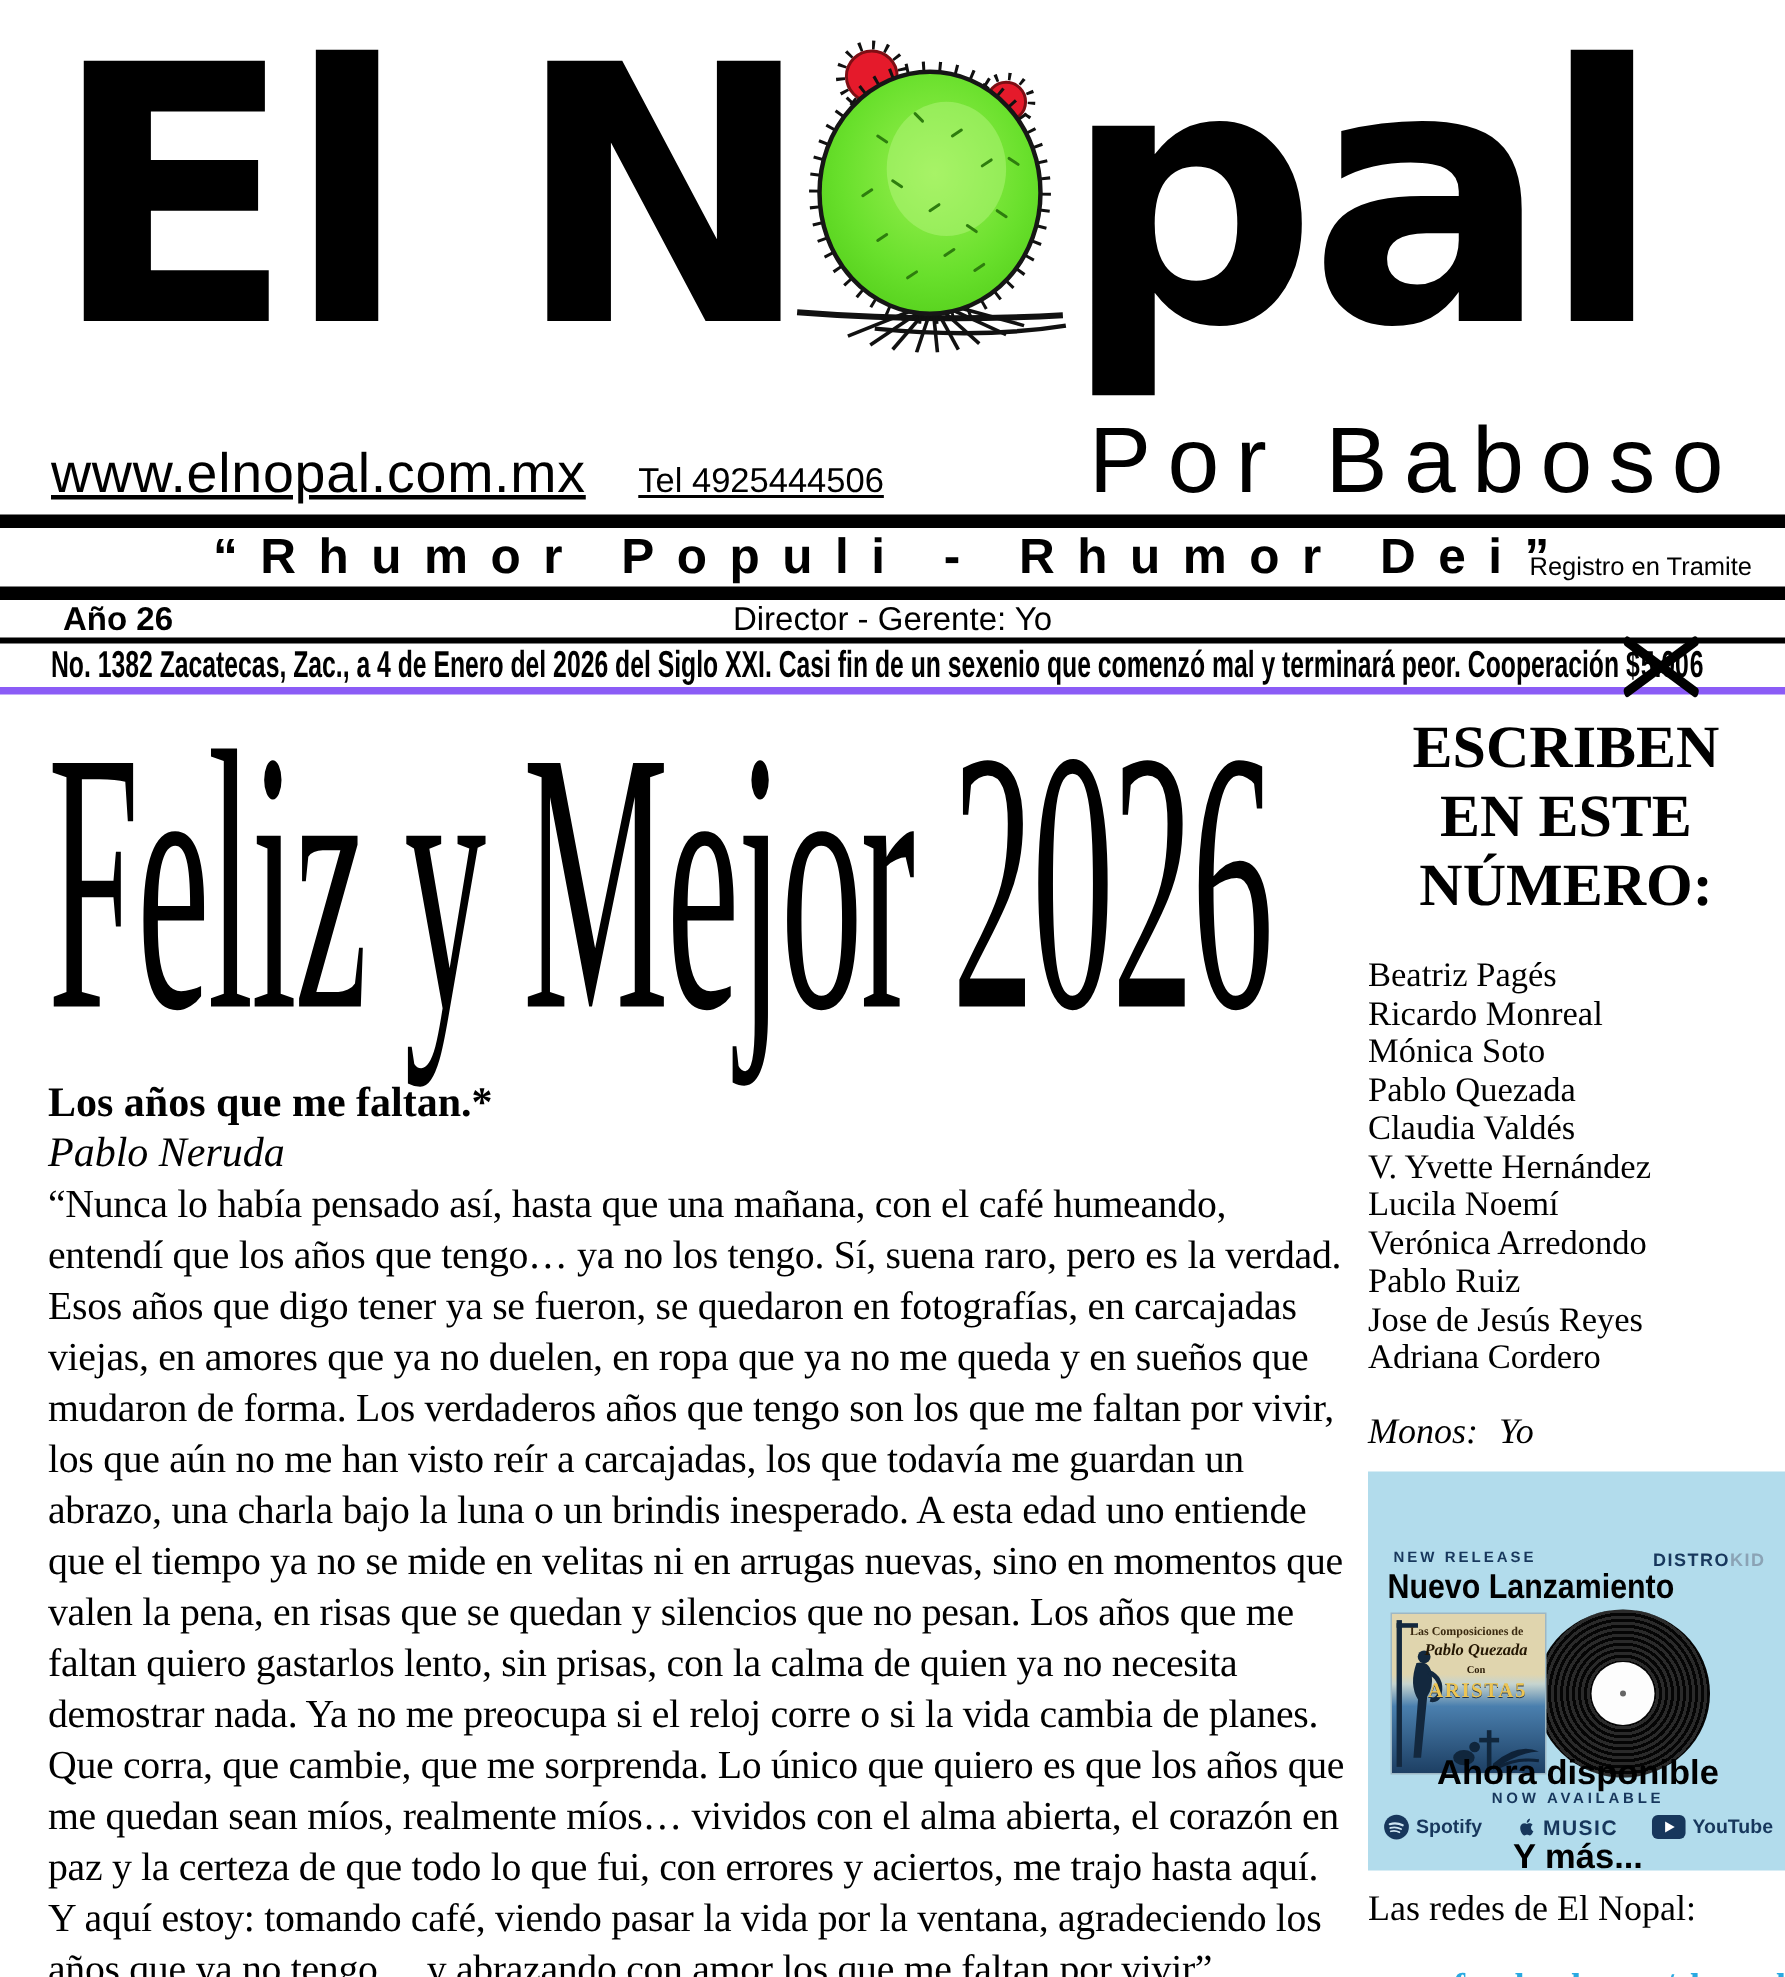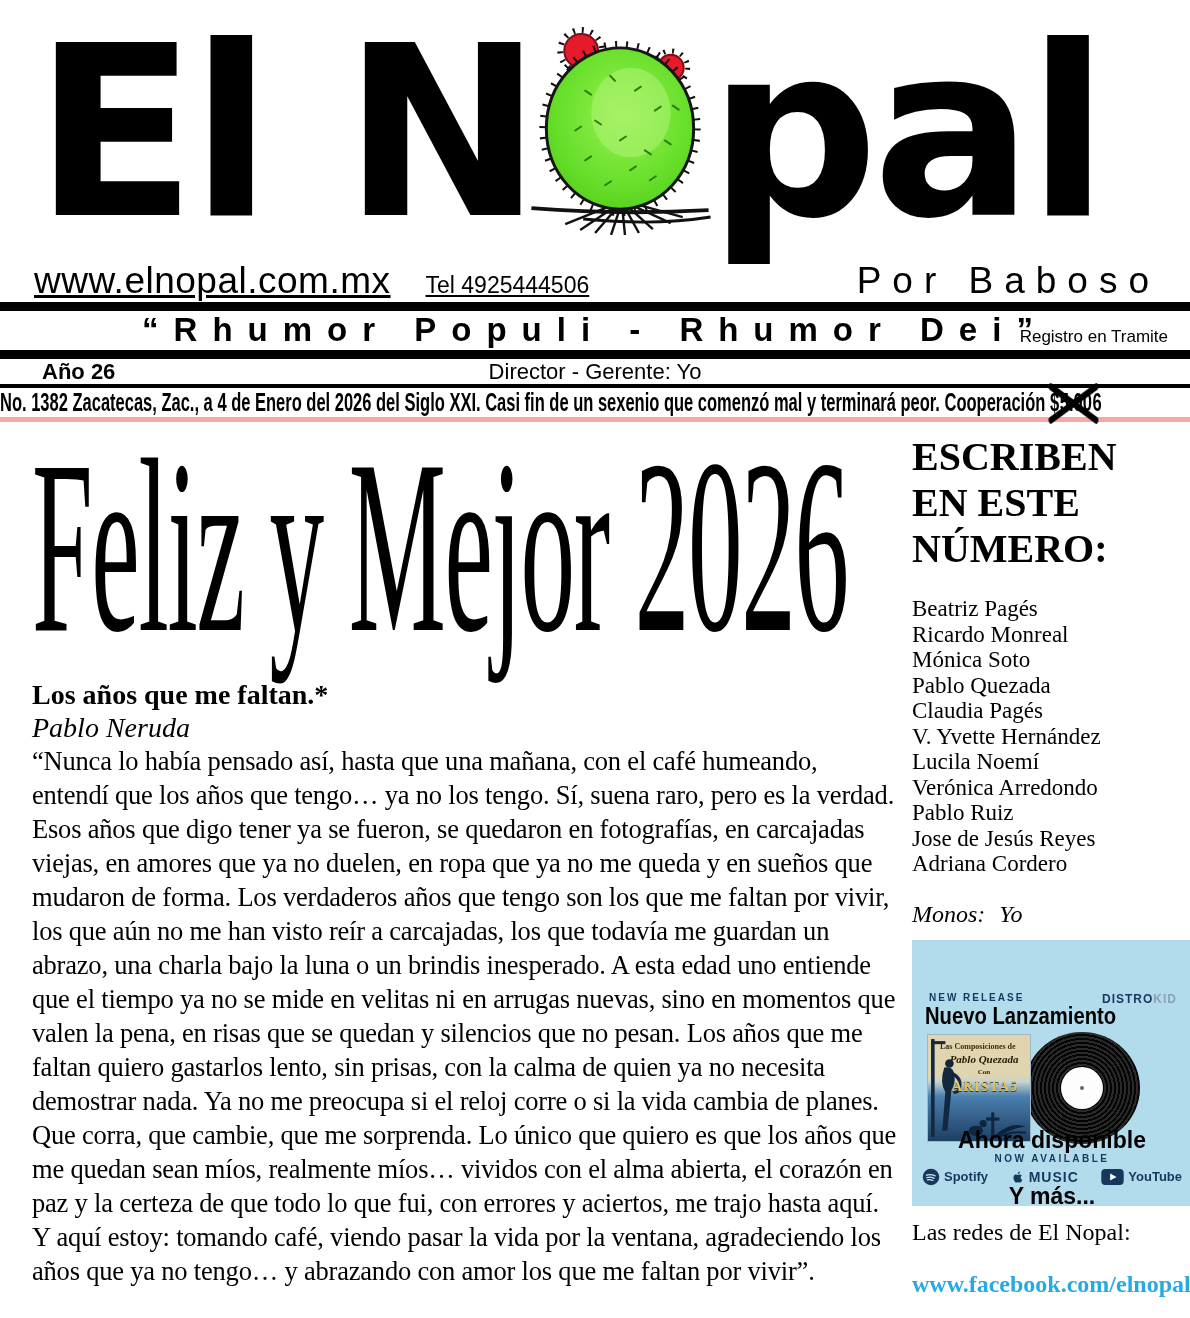--- a/index.html
+++ b/index.html
@@ -7,31 +7,31 @@
   .page{position:relative;width:1190px;height:1318px;}
 
   
   .masthead{margin:18px 30px 0 34px;}
   .m-title{display:flex;align-items:center;height:228px;font-family:"DejaVu Sans",sans-serif;
            font-weight:bold;font-size:238px;line-height:185px;letter-spacing:-6px;white-space:nowrap;}
   .m-cactus{width:192px;height:214px;margin:0 -8px 8px -12px;flex:0 0 auto;}
   .m-sub{display:flex;align-items:baseline;margin-top:14px;gap:15px;}
   .m-www{font-size:37px;letter-spacing:.5px;text-decoration:underline;color:#000;}
   .m-tel{font-size:23px;margin-left:20px;text-decoration:underline;}
-  .m-baboso{margin-left:auto;font-size:37px;letter-spacing:11px;font-weight:500;}
+  .m-baboso{margin-left:auto;font-size:62px;letter-spacing:11px;font-weight:500;margin-top:12px;}
 
   
   .bar-thick{height:9px;background:#000;}
   .motto-row{position:relative;text-align:center;padding:1px 0 2px;}
   .m-motto{font-size:33px;font-weight:bold;letter-spacing:15px;line-height:36px;}
   .m-registro{position:absolute;right:22px;bottom:3px;font-size:17px;letter-spacing:0;}
   .dir-row{position:relative;height:25px;border-bottom:4px solid #000;}
   .m-year{position:absolute;left:42px;top:0;font-size:22px;font-weight:bold;}
   .m-director{position:absolute;left:0;right:0;text-align:center;top:0;font-size:22px;}
-  .issue-row{height:29px;border-bottom:5px solid #fca5a5;overflow:visible;}
+  .issue-row{height:29px;border-bottom:5px solid #8b5cf6;overflow:visible;padding-left:34px;}
   .issue-inner{display:inline-block;white-space:nowrap;font-size:25px;font-weight:bold;
                transform:scaleX(.66);transform-origin:0 50%;line-height:28px;}
   .crossed{position:relative;display:inline-block;padding:0 1px;}
   .crossed::before,.crossed::after{content:"";position:absolute;left:-20px;right:-12px;top:44%;height:7px;
                background:#000;border-radius:3px;}
   .crossed::before{transform:rotate(26deg);}
   .crossed::after{transform:rotate(-26deg);}
 
   
   .main{display:flex;gap:14px;padding:10px 14px 0 32px;}
@@ -42,21 +42,21 @@
   .headline span{display:inline-block;white-space:nowrap;font-family:"Liberation Serif",serif;
                  font-size:248px;line-height:230px;transform:scaleX(.44);transform-origin:0 80%;
                  letter-spacing:-3px;}
   .art-title{font-family:"Liberation Serif",serif;font-weight:bold;font-size:28px;line-height:33px;margin-top:8px;}
   .art-author{font-family:"Liberation Serif",serif;font-style:italic;font-size:28px;line-height:33px;}
   .art-body{font-family:"Liberation Serif",serif;font-size:26.5px;line-height:34px;letter-spacing:-.2px;
             text-align:left;}
 
   
   .esc-heading{font-family:"Liberation Serif",serif;font-weight:bold;font-size:40px;line-height:46px;
-               letter-spacing:0;}
+               text-align:center;letter-spacing:0;}
   .esc-names{list-style:none;margin:24px 0 0 0;padding:0;font-family:"Liberation Serif",serif;
              font-size:23px;line-height:25.5px;}
   .monos{margin-top:24px;font-family:"Liberation Serif",serif;font-style:italic;font-size:24px;}
   .monos .val{margin-left:14px;text-align:center;}
 
   
   .ad{position:relative;width:266px;height:266px;margin-top:12px;background:#b2dcec;overflow:hidden;padding-left:14px;}
   .ad-release-en{position:absolute;top:52px;left:17px;font-size:10px;font-weight:bold;letter-spacing:2px;color:#17375c;}
   .ad-release-es{position:absolute;top:63px;left:13px;font-size:23px;font-weight:bold;white-space:nowrap;
                  transform:scaleX(.88);transform-origin:0 0;}
@@ -183,21 +183,21 @@
       <p class="art-body" style="margin:0;">“Nunca lo había pensado así, hasta que una mañana, con el café humeando, entendí que los años que tengo… ya no los tengo. Sí, suena raro, pero es la verdad. Esos años que digo tener ya se fueron, se quedaron en fotografías, en carcajadas viejas, en amores que ya no duelen, en ropa que ya no me queda y en sueños que mudaron de forma. Los verdaderos años que tengo son los que me faltan por vivir, los que aún no me han visto reír a carcajadas, los que todavía me guardan un abrazo, una charla bajo la luna o un brindis inesperado. A esta edad uno entiende que el tiempo ya no se mide en velitas ni en arrugas nuevas, sino en momentos que valen la pena, en risas que se quedan y silencios que no pesan. Los años que me faltan quiero gastarlos lento, sin prisas, con la calma de quien ya no necesita demostrar nada. Ya no me preocupa si el reloj corre o si la vida cambia de planes. Que corra, que cambie, que me sorprenda. Lo único que quiero es que los años que me quedan sean míos, realmente míos… vividos con el alma abierta, el corazón en paz y la certeza de que todo lo que fui, con errores y aciertos, me trajo hasta aquí. Y aquí estoy: tomando café, viendo pasar la vida por la ventana, agradeciendo los años que ya no tengo… y abrazando con amor los que me faltan por vivir”.</p>
     </div>
 
     <aside class="col-right">
       <div class="esc-heading">ESCRIBEN EN ESTE NÚMERO:</div>
       <ul class="esc-names">
         <li>Beatriz Pagés</li>
         <li>Ricardo Monreal</li>
         <li>Mónica Soto</li>
         <li>Pablo Quezada</li>
-        <li>Claudia Pagés</li>
+        <li>Claudia Valdés</li>
         <li>V. Yvette Hernández</li>
         <li>Lucila Noemí</li>
         <li>Verónica Arredondo</li>
         <li>Pablo Ruiz</li>
         <li>Jose de Jesús Reyes</li>
         <li>Adriana Cordero</li>
       </ul>
       <div class="monos">
         <span>Monos:</span><span class="val">Yo</span>
       </div>

